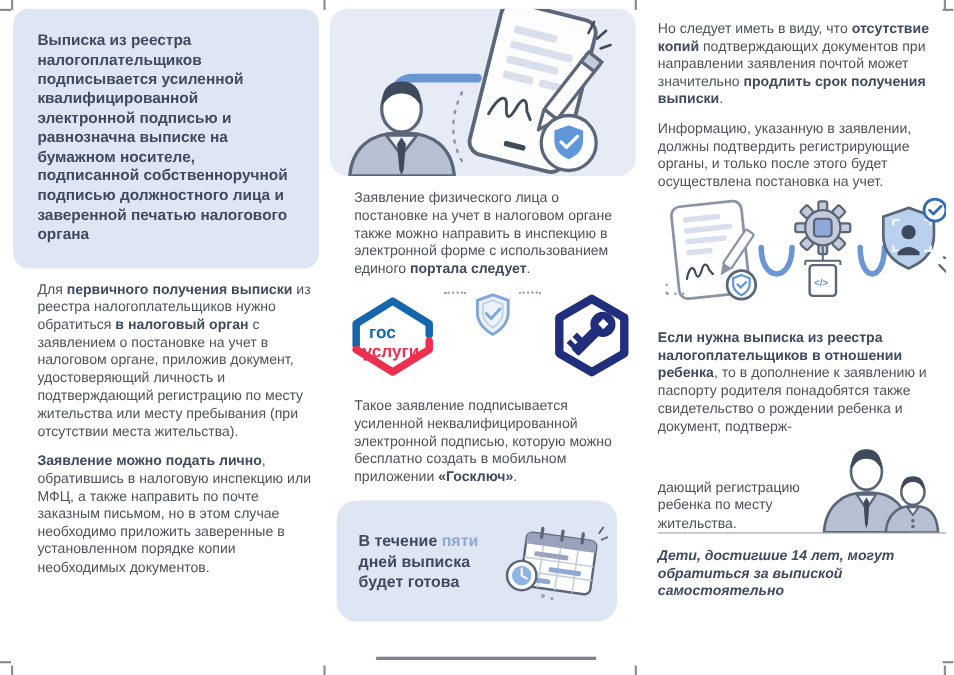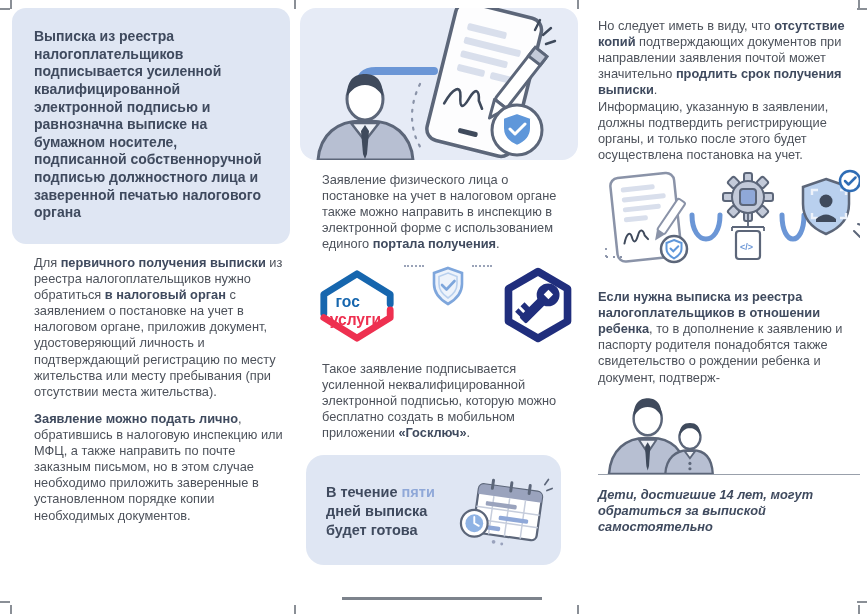--- a/index.html
+++ b/index.html
@@ -24,21 +24,21 @@
   .panel-mid .para{margin:12px 0 0 22px;width:248px;}
   .icon-row{display:flex;align-items:flex-start;margin:12px 0 0 16px;gap:6px;height:84px;}
   .dots{width:20px;border-top:2px dotted #9aa3b8;height:0;}
   .badge-box{margin:14px 0 0 6px;width:255px;box-sizing:border-box;background:var(--panel-blue,#dfe6f3);
       border-radius:18px;padding:14px 8px 12px 20px;display:flex;align-items:center;gap:16px;}
   .badge-text{font-size:14.5px;line-height:1.3;font-weight:bold;color:var(--text-dark,#3f4a5e);width:134px;}
   .badge-text .accent{color:var(--accent-blue,#8fa8d8);}
   
   .panel-right .para{width:262px;}
   .panel-right .p1{margin-top:10px;}
-  .panel-right .p2{}
+  .panel-right .p2{margin-top:10px;}
   .process-illo{margin-top:6px;}
   .p3{margin-top:24px;}
   .cont-row{display:flex;align-items:flex-end;}
   .cont-row .para{width:140px;flex:none;margin:0;}
   .family{width:120px;height:88px;margin-left:2px;}
   .divider{border-top:1.5px solid #99a0ab;margin-top:0;}
   .p4{margin-top:12px;font-style:italic;}
   svg{display:block;}
   [data-name]{ -webkit-user-select:none; }
 </style>
@@ -100,21 +100,21 @@
         <g data-name="person-illustration">
           <path d="M14,152 C16,126 34,113 57,113 L66,113 C89,113 107,126 109,152 Z" fill="#b7bfd2" stroke="#5c6679" stroke-width="3" stroke-linejoin="round"></path>
           <path d="M47,115 L61,133 L75,115 Z" fill="#eef1f7" stroke="#5c6679" stroke-width="2.5" stroke-linejoin="round"></path>
           <path d="M57,123 l4,-6 l4,6 l-2,23 l-2,5 l-2,-5 z" fill="#3f4a5c"></path>
           <ellipse cx="61" cy="91" rx="18" ry="21" fill="#fff" stroke="#5c6679" stroke-width="3"></ellipse>
           <path d="M43,88 C43,70 52,66 61,66 C70,66 79,70 79,88 C74,82 70,77 61,77 C52,77 48,82 43,88 Z" fill="#3f4a5c"></path>
         </g>
       </svg>
     </div>
 
-    <div class="para" data-name="paragraph-electronic-filing"><span>Заявление физического лица о постановке на учет в налоговом органе также можно направить в инспекцию в электронной форме с использованием единого </span><span class="b">портала получения</span><span>.</span></div>
+    <div class="para" data-name="paragraph-electronic-filing"><span>Заявление физического лица о постановке на учет в налоговом органе также можно направить в инспекцию в электронной форме с использованием единого </span><span class="b">портала следует</span><span>.</span></div>
 
     <div class="icon-row" data-name="services-icon-row">
       <svg width="82" height="82" viewBox="0 0 84 84" data-name="gosuslugi-logo">
         <path d="M8,50 L8,30 L42,9 L76,30 L76,40" fill="none" stroke="#1666ae" stroke-width="7" stroke-linecap="round" stroke-linejoin="round"></path>
         <path d="M76,46 L76,54 L42,75 L8,54" fill="none" stroke="#ee3050" stroke-width="7" stroke-linecap="round" stroke-linejoin="round"></path>
         <text x="20" y="43" font-size="16" font-weight="bold" fill="#1666ae" data-name="gosuslugi-text-top">гос</text>
         <text x="14" y="61" font-size="16" font-weight="bold" fill="#ee3050" data-name="gosuslugi-text-bottom">услуги</text>
       </svg>
       <div class="dots" data-name="dotted-connector"></div>
       <svg width="36" height="42" viewBox="0 0 36 42" data-name="shield-check-icon">
@@ -216,20 +216,21 @@
         <g stroke="#5c6679" stroke-width="2" stroke-linecap="round" data-name="sparkle-icon">
           <path d="M256,62 l6,6"></path>
             <path d="M260,55 l6,2"></path>
         </g>
       </g>
     </svg>
 
     <div class="para p3" data-name="paragraph-child-extract"><span class="b">Если нужна выписка из реестра налогоплательщиков в отношении ребенка</span><span>, то в дополнение к заявлению и паспорту родителя понадобятся также свидетельство о рождении ребенка и документ, подтверж-</span></div>
 
     <div class="cont-row" data-name="child-extract-continuation-row">
+      <div class="para" data-name="paragraph-child-extract-continued"><span>дающий регистрацию ребенка по месту жительства.</span></div>
       <svg class="family" viewBox="0 0 120 100" data-name="parent-child-illustration">
         <path d="M2,100 C4,72 22,59 44,59 L50,59 C72,59 88,72 90,100 Z" fill="#b7bfd2" stroke="#5c6679" stroke-width="2.8" stroke-linejoin="round"></path>
         <path d="M36,61 L46,76 L56,61 Z" fill="#eef1f7" stroke="#5c6679" stroke-width="2.2" stroke-linejoin="round"></path>
         <path d="M43,69 l3,-5 l3,5 l-1.5,22 l-1.5,5 l-1.5,-5 z" fill="#3f4a5c"></path>
         <ellipse cx="46" cy="37" rx="16" ry="19" fill="#fff" stroke="#5c6679" stroke-width="2.8"></ellipse>
         <path d="M30,35 C30,18 38,14 46,14 C54,14 62,18 62,35 C57,28 54,24 46,24 C38,24 35,28 30,35 Z" fill="#3f4a5c"></path>
         <path d="M66,100 C67,82 78,73 92,73 L97,73 C111,73 119,82 120,100 Z" fill="#b7bfd2" stroke="#5c6679" stroke-width="2.6" stroke-linejoin="round"></path>
         <path d="M88,74 L94,82 L100,74 Z" fill="#eef1f7" stroke="#5c6679" stroke-width="2"></path>
         <circle cx="94" cy="94" r="1.8" fill="#5c6679"></circle>
         <circle cx="94" cy="88" r="1.8" fill="#5c6679"></circle>

